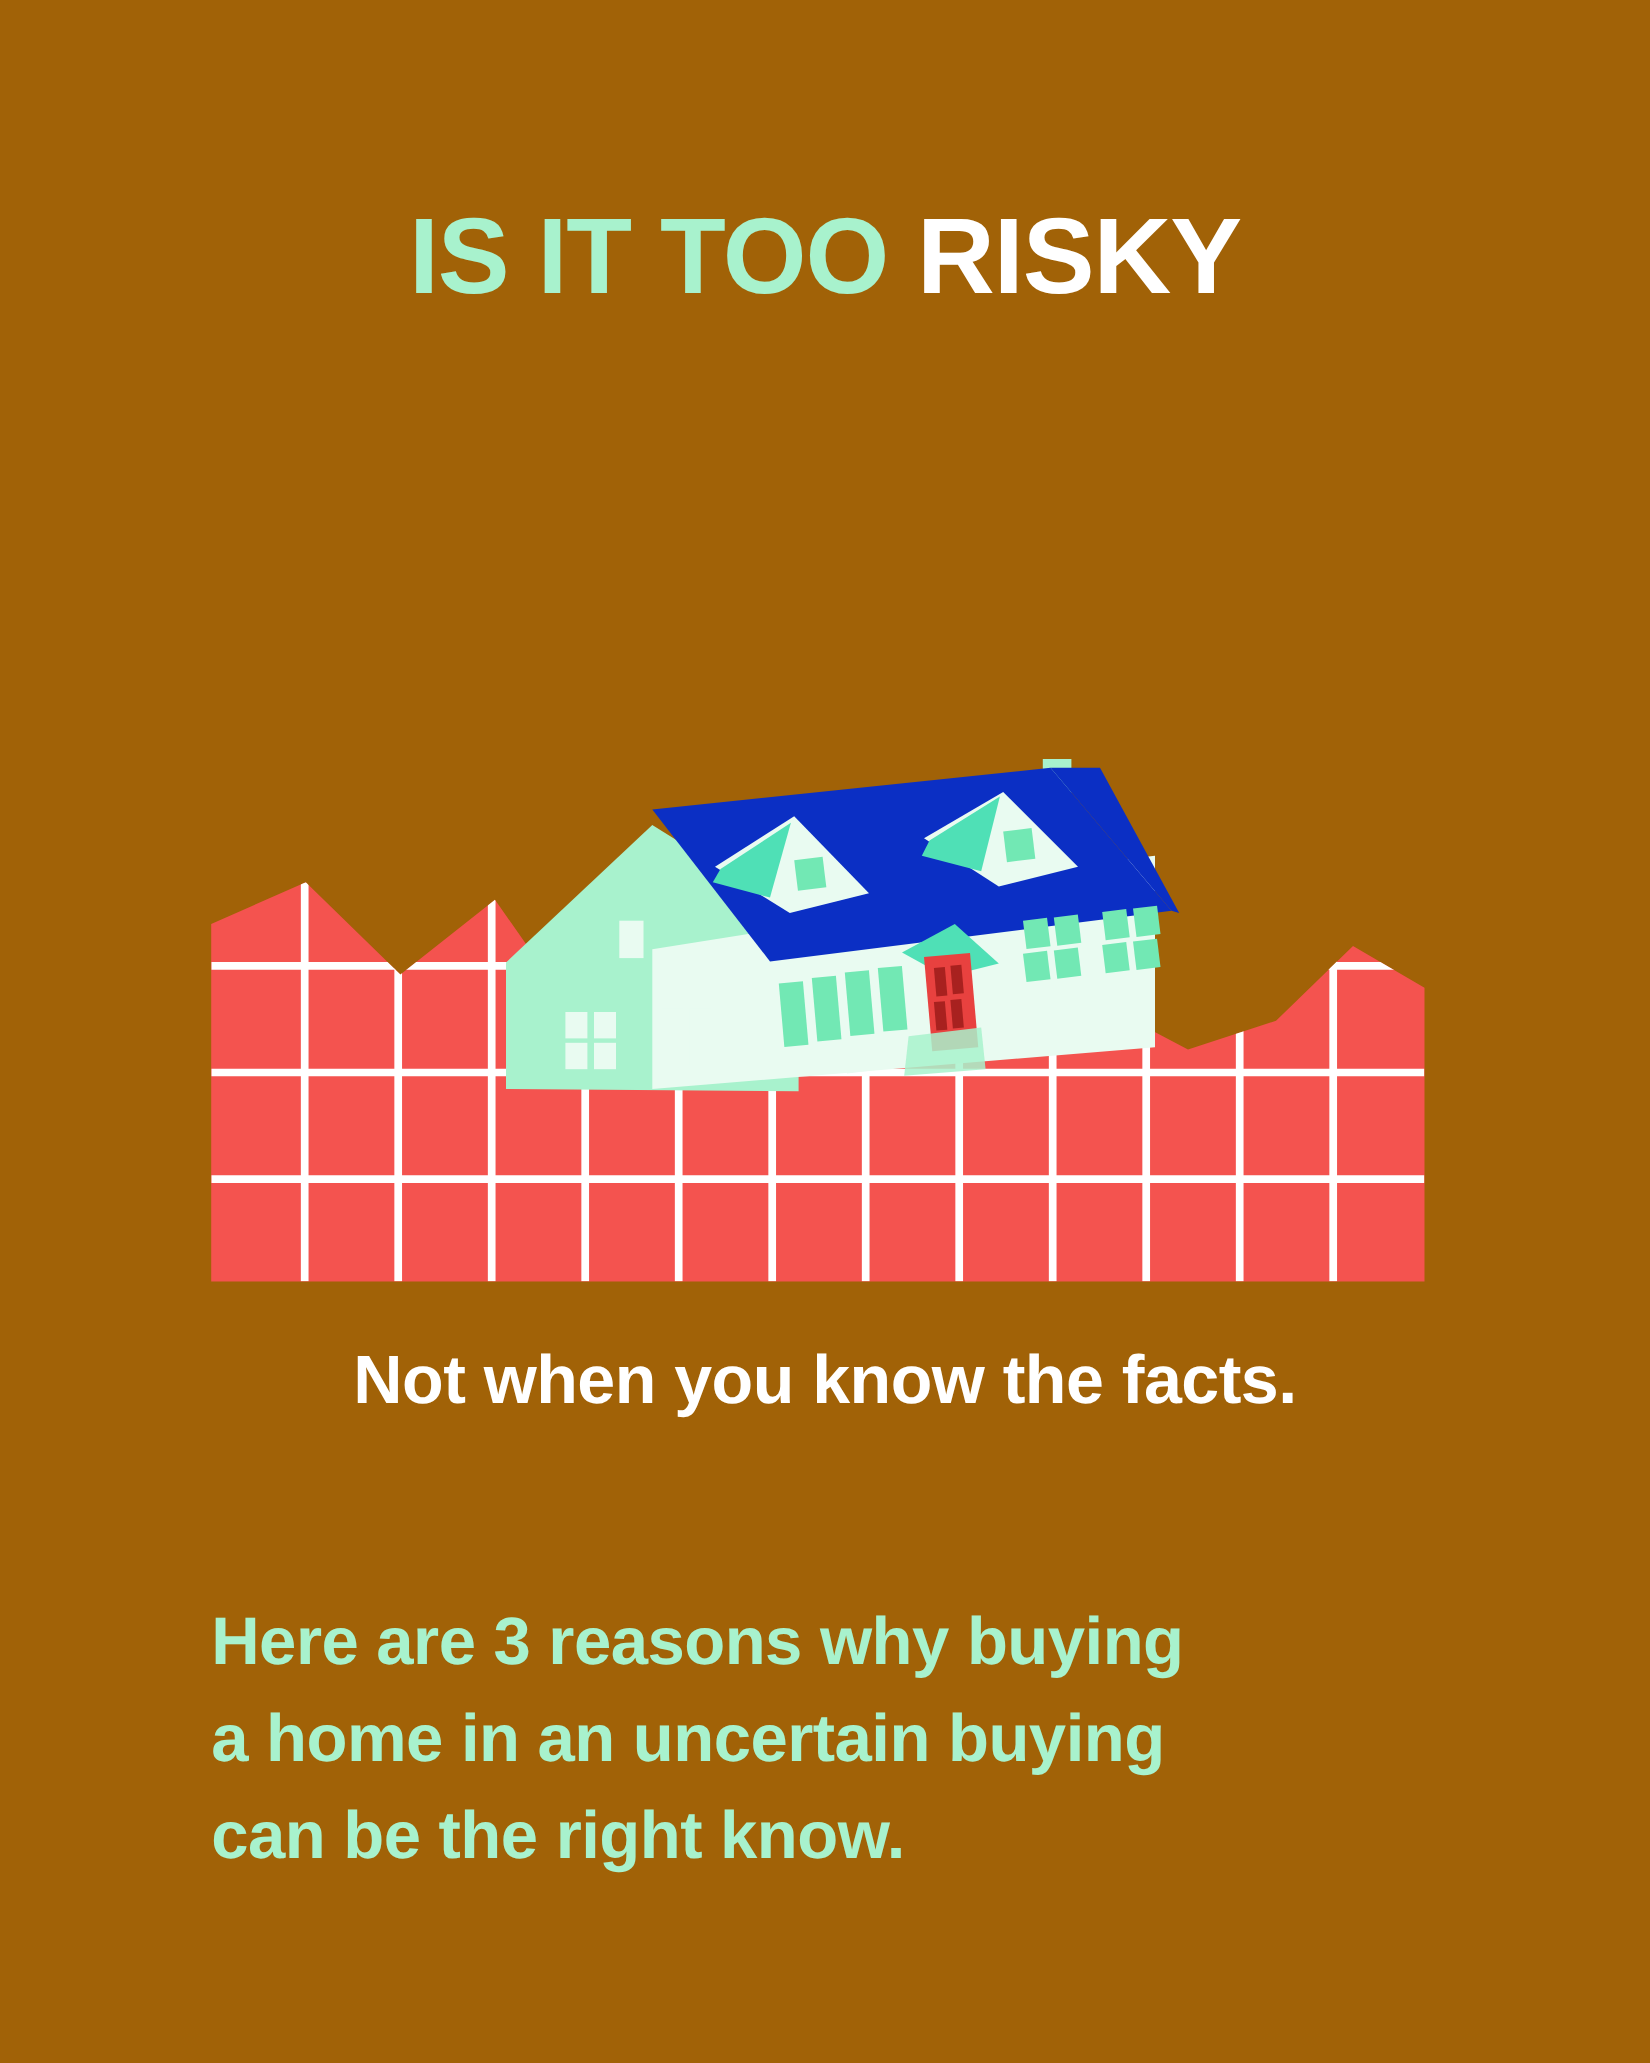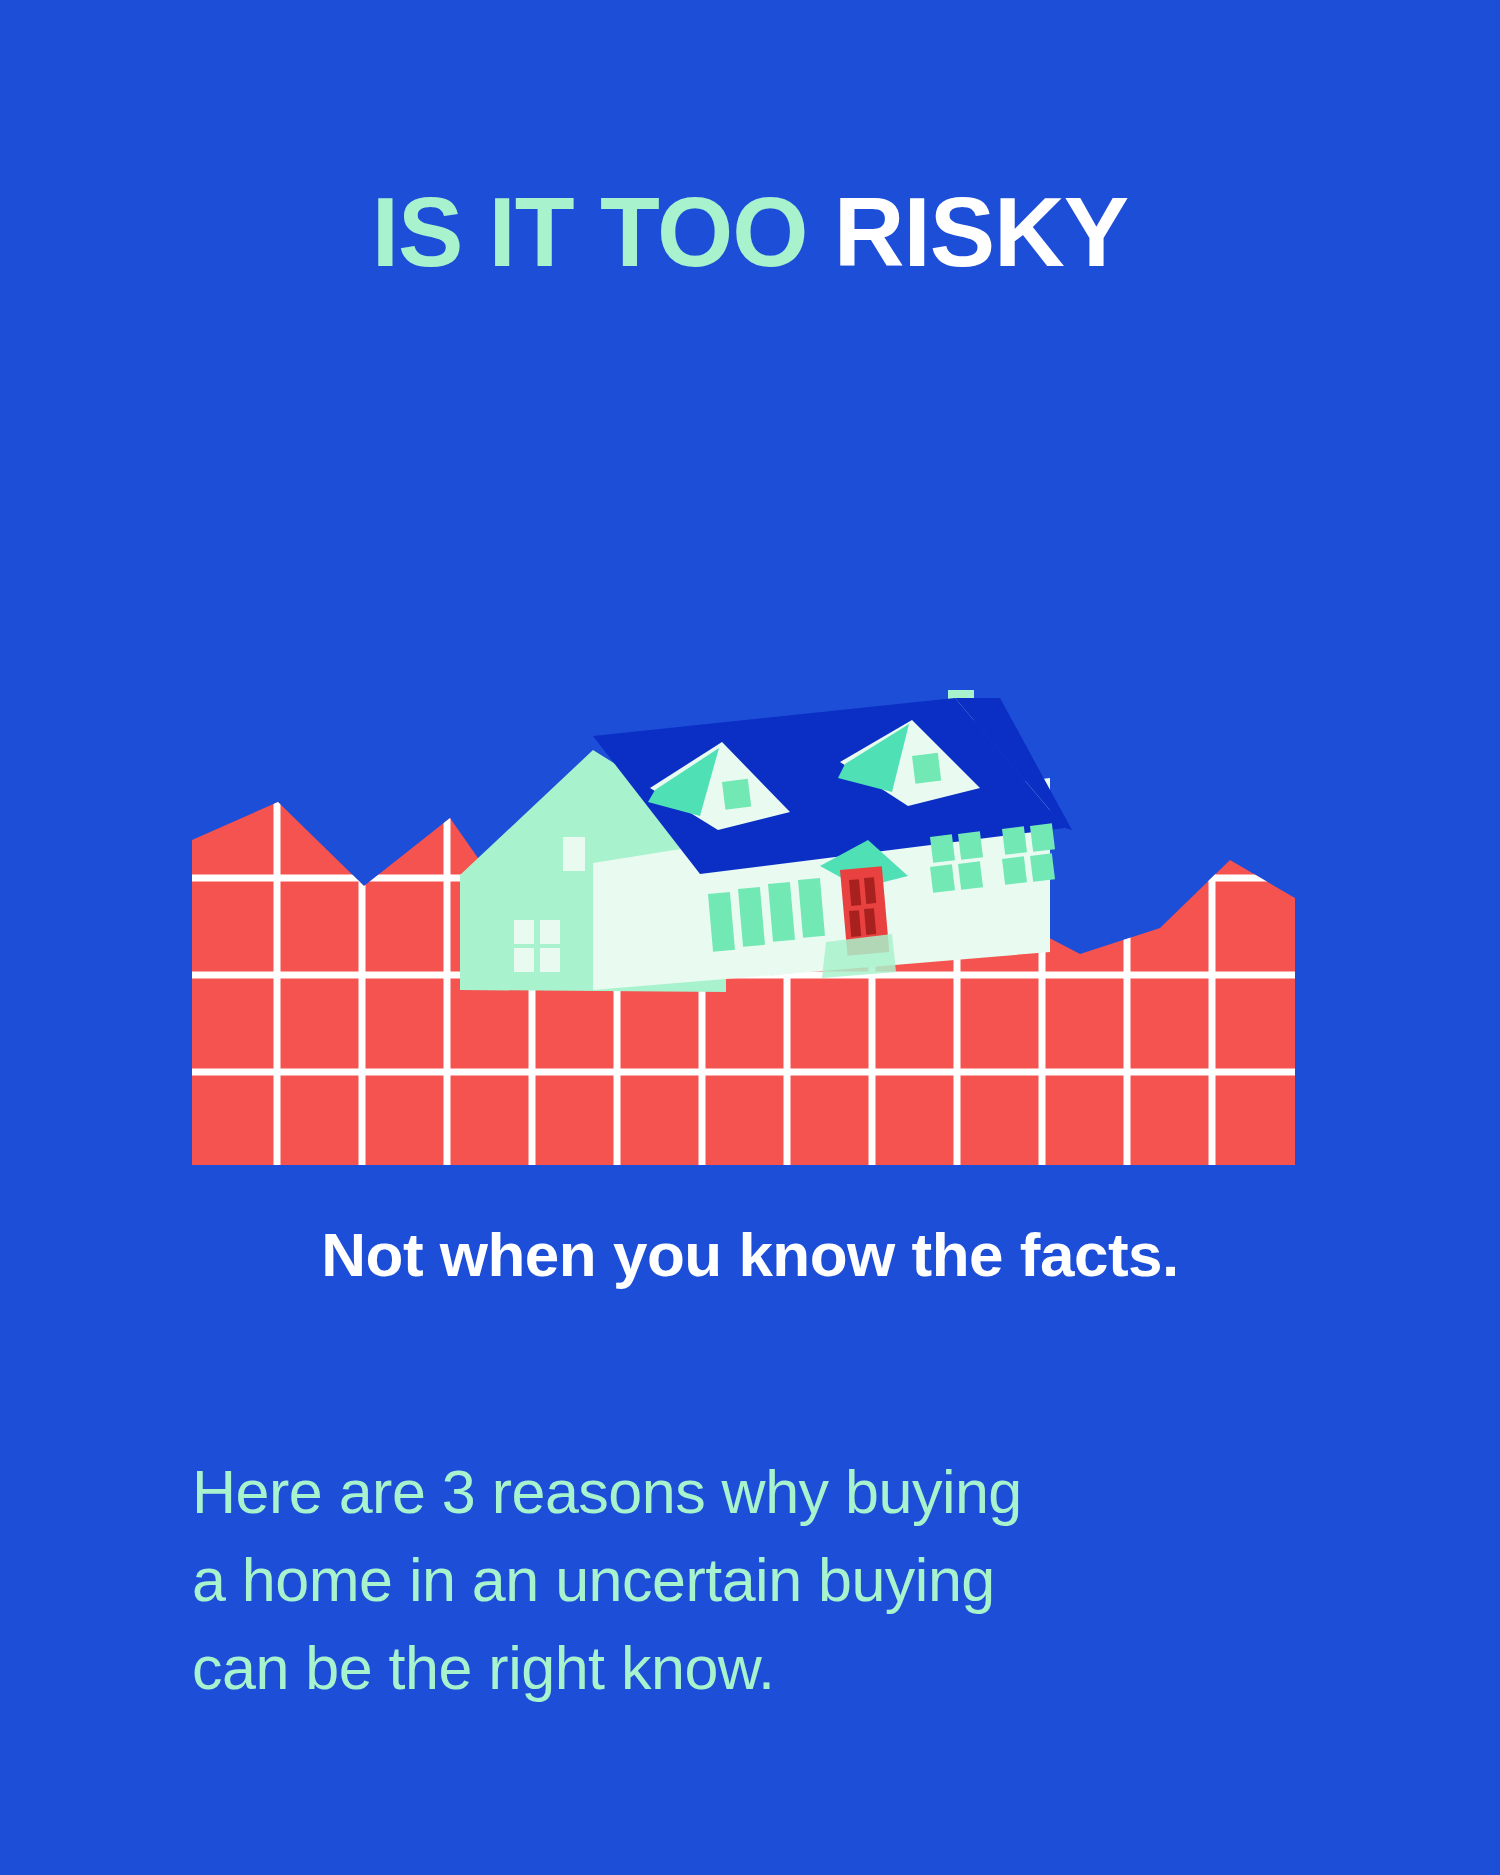--- a/index.html
+++ b/index.html
@@ -7,21 +7,21 @@
     padding: 0;
     background: #7d0d06;
   }
   body {
     font-family: "Liberation Sans", sans-serif;
   }
   #poster {
     position: relative;
     width: 1500px;
     height: 1875px;
-    background: #1d4ed8;
+    background: #a16207;
     overflow: hidden;
   }
 
   
   .headline {
     position: absolute;
     left: 0;
     top: 178px;
     width: 1500px;
     text-align: center;
@@ -70,21 +70,21 @@
   }
 
   
   .bodycopy {
     position: absolute;
     left: 192px;
     top: 1448px;
     width: 1180px;
     color: #a8f2cd;
     font-size: 61px;
-    font-weight: normal;
+    font-weight: bold;
     line-height: 88px;
     letter-spacing: -0.5px;
     text-align: left;
   }
   .bodycopy .bl { display: block; white-space: nowrap; }
 </style>
 </head>
 <body>
 
 <div id="poster">

